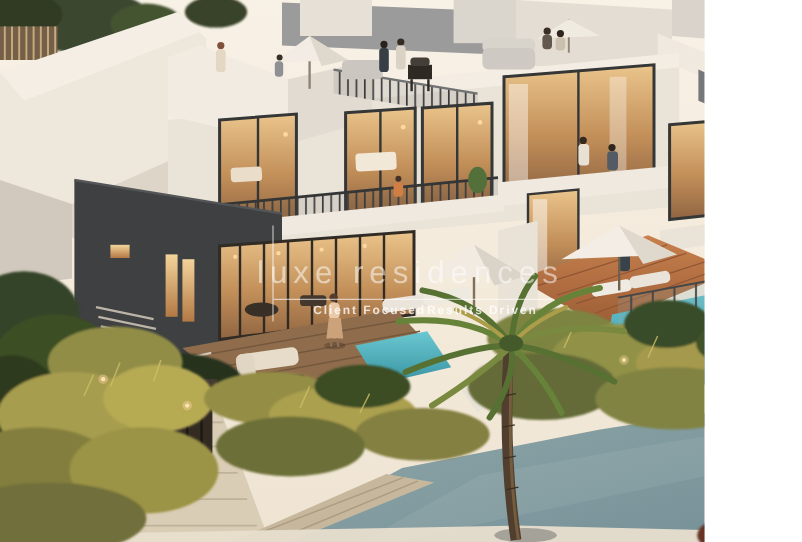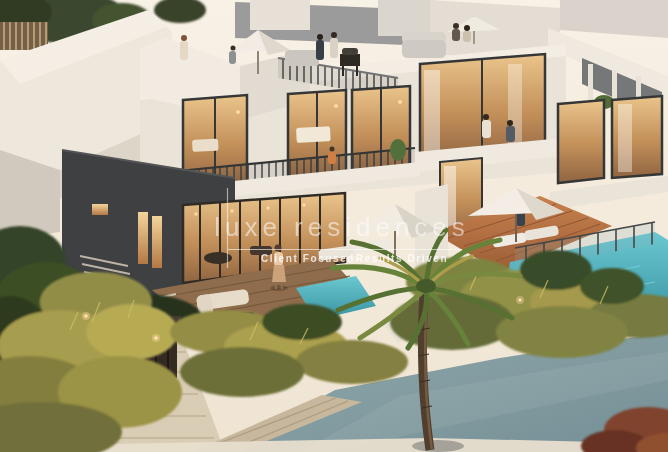--- a/index.html
+++ b/index.html
@@ -1,16 +1,16 @@
 <!DOCTYPE html>
 <html><head>
 <meta charset="utf-8">
 <style>
   html,body{margin:0;padding:0;background:#ffffff;font-family:"Liberation Sans",sans-serif;}
-  .stage{position:relative;width:668px;height:452px;overflow:hidden;background:#f4eee3;}
+  .stage{position:relative;width:587px;height:452px;overflow:hidden;background:#f4eee3;}
   svg{display:block;}
   .wm-word{fill:rgba(255,255,255,0.52);font-family:"Liberation Sans",sans-serif;
            font-size:26px;letter-spacing:5px;font-weight:400;}
   .wm-tag{fill:rgba(255,255,255,0.78);font-family:"Liberation Sans",sans-serif;
           font-size:10px;letter-spacing:1.6px;font-weight:700;}
 </style>
 </head>
 <body>
 
 <div class="stage">

